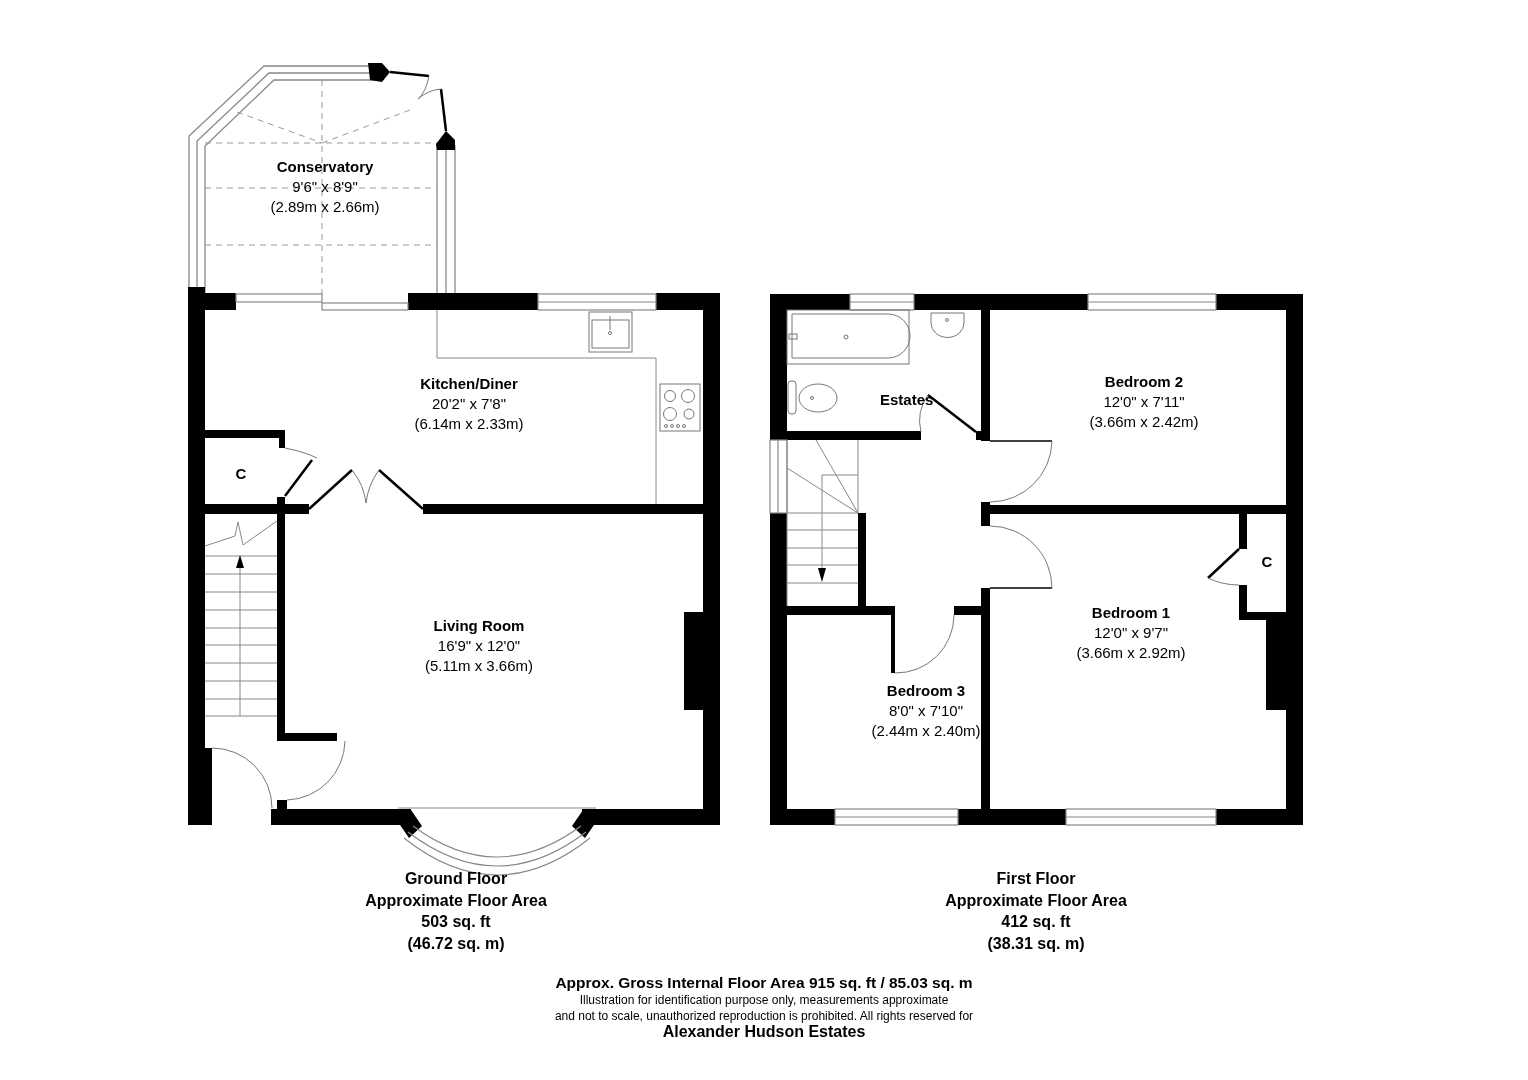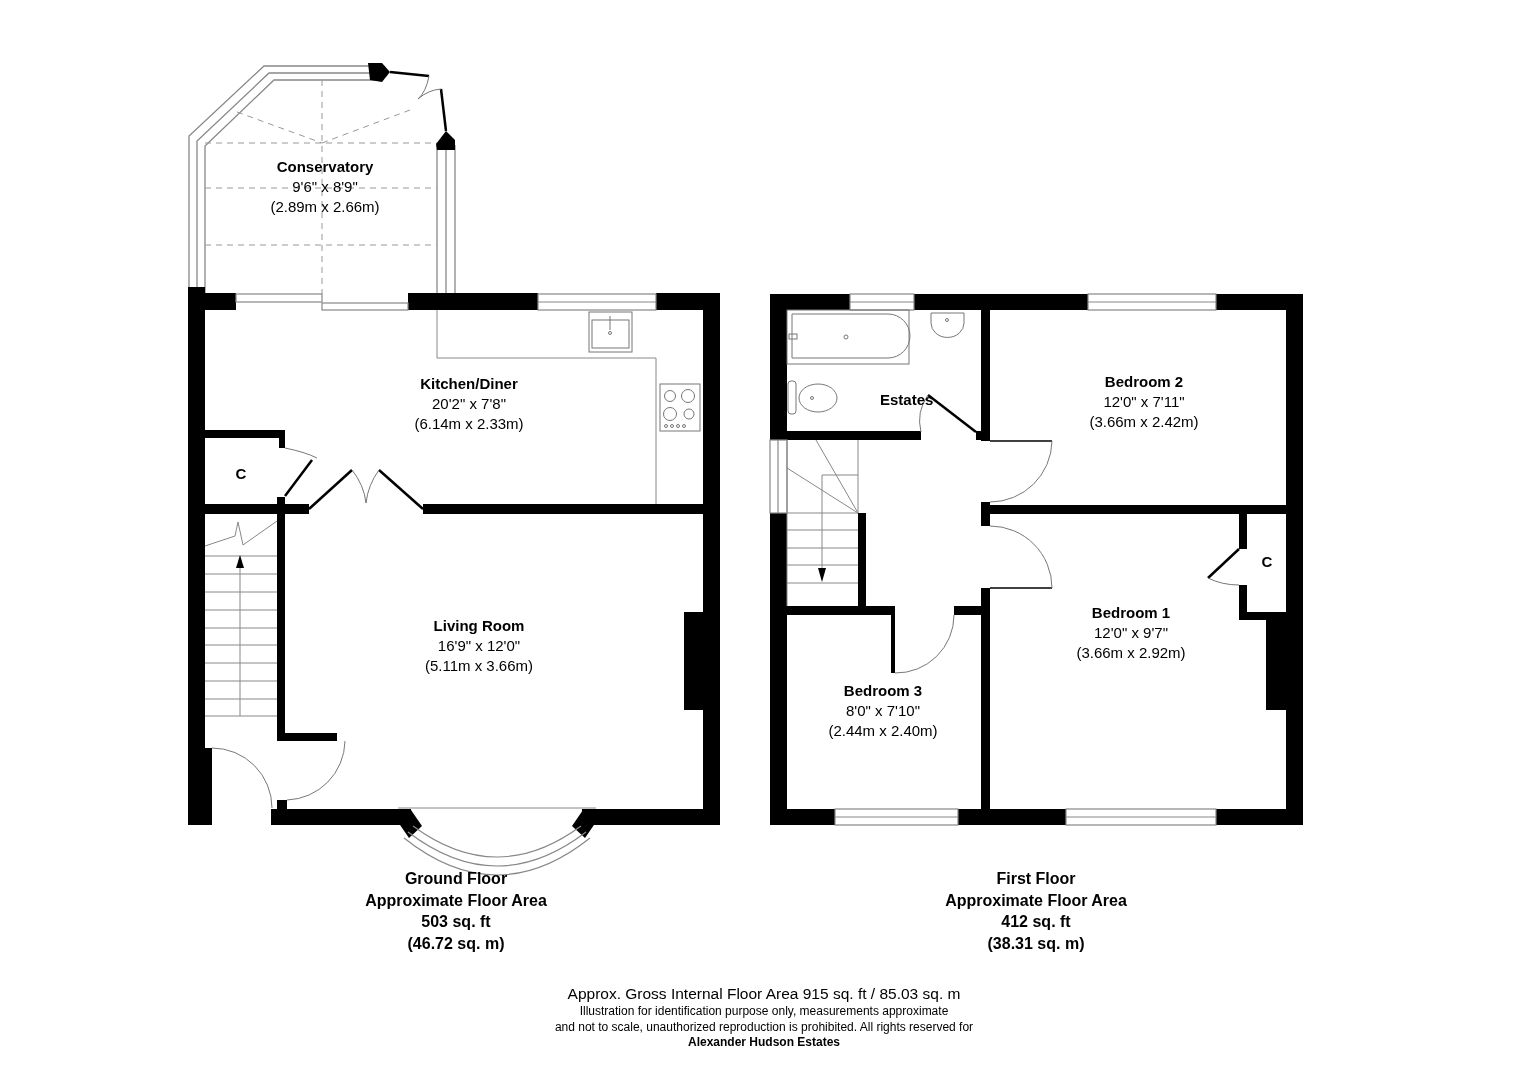--- a/index.html
+++ b/index.html
@@ -4,23 +4,23 @@
 <style>
   html, body { margin: 0; padding: 0; background: #ffffff; }
   body { width: 1528px; height: 1080px; position: relative; overflow: hidden; font-family: "Liberation Sans", sans-serif; color: #000; }
   #plan { position: absolute; left: 0; top: 0; width: 1528px; height: 1080px; }
   .room-label { position: absolute; text-align: center; white-space: nowrap; transform: translateX(-50%); line-height: 20px; }
   .room-name { font-weight: bold; font-size: 15px; display: block; text-align: center; }
   .room-dim { font-size: 15px; display: block; }
   .closet-label { position: absolute; font-weight: bold; font-size: 15px; transform: translate(-50%, -50%); }
   .floor-caption { position: absolute; text-align: center; transform: translateX(-50%); font-weight: bold; font-size: 16px; line-height: 21.5px; white-space: nowrap; }
   .footer { position: absolute; left: 764px; top: 973px; transform: translateX(-50%); text-align: center; white-space: nowrap; }
-  .footer .gross { font-weight: normal; font-size: 15.5px; line-height: 20px; display: block; margin-top: 11px; }
+  .footer .gross { font-weight: bold; font-size: 15.5px; line-height: 20px; display: block; }
   .footer .disc { font-size: 12px; line-height: 15.5px; display: block; }
-  .footer .brand { font-weight: bold; font-size: 12px; line-height: 15.5px; display: block; }
+  .footer .brand { font-weight: bold; font-size: 16px; line-height: 15.5px; display: block; }
 </style>
 </head>
 <body>
 
 <svg id="plan" viewBox="0 0 1528 1080" xmlns="http://www.w3.org/2000/svg">
 
   <g>
 
     <g fill="none" stroke="#888" stroke-width="1.3">
       <polyline points="189,294 189,136 264,66 378,66"></polyline>
@@ -264,21 +264,21 @@
 <div class="room-label" style="left:1144px; top:372px;">
   <span class="room-name">Bedroom 2</span>
   <span class="room-dim">12'0" x 7'11"</span>
   <span class="room-dim">(3.66m x 2.42m)</span>
 </div>
 <div class="room-label" style="left:1131px; top:603px;">
   <span class="room-name">Bedroom 1</span>
   <span class="room-dim">12'0" x 9'7"</span>
   <span class="room-dim">(3.66m x 2.92m)</span>
 </div>
-<div class="room-label" style="left:883px; top:681px;">
+<div class="room-label" style="left:926px; top:681px;">
   <span class="room-name">Bedroom 3</span>
   <span class="room-dim">8'0" x 7'10"</span>
   <span class="room-dim">(2.44m x 2.40m)</span>
 </div>
 <div class="closet-label" style="left:1267px; top:561px;">C</div>
 
 <div class="floor-caption" style="left:456px; top:868px;">
   <div>Ground Floor</div>
   <div>Approximate Floor Area</div>
   <div>503 sq. ft</div>

